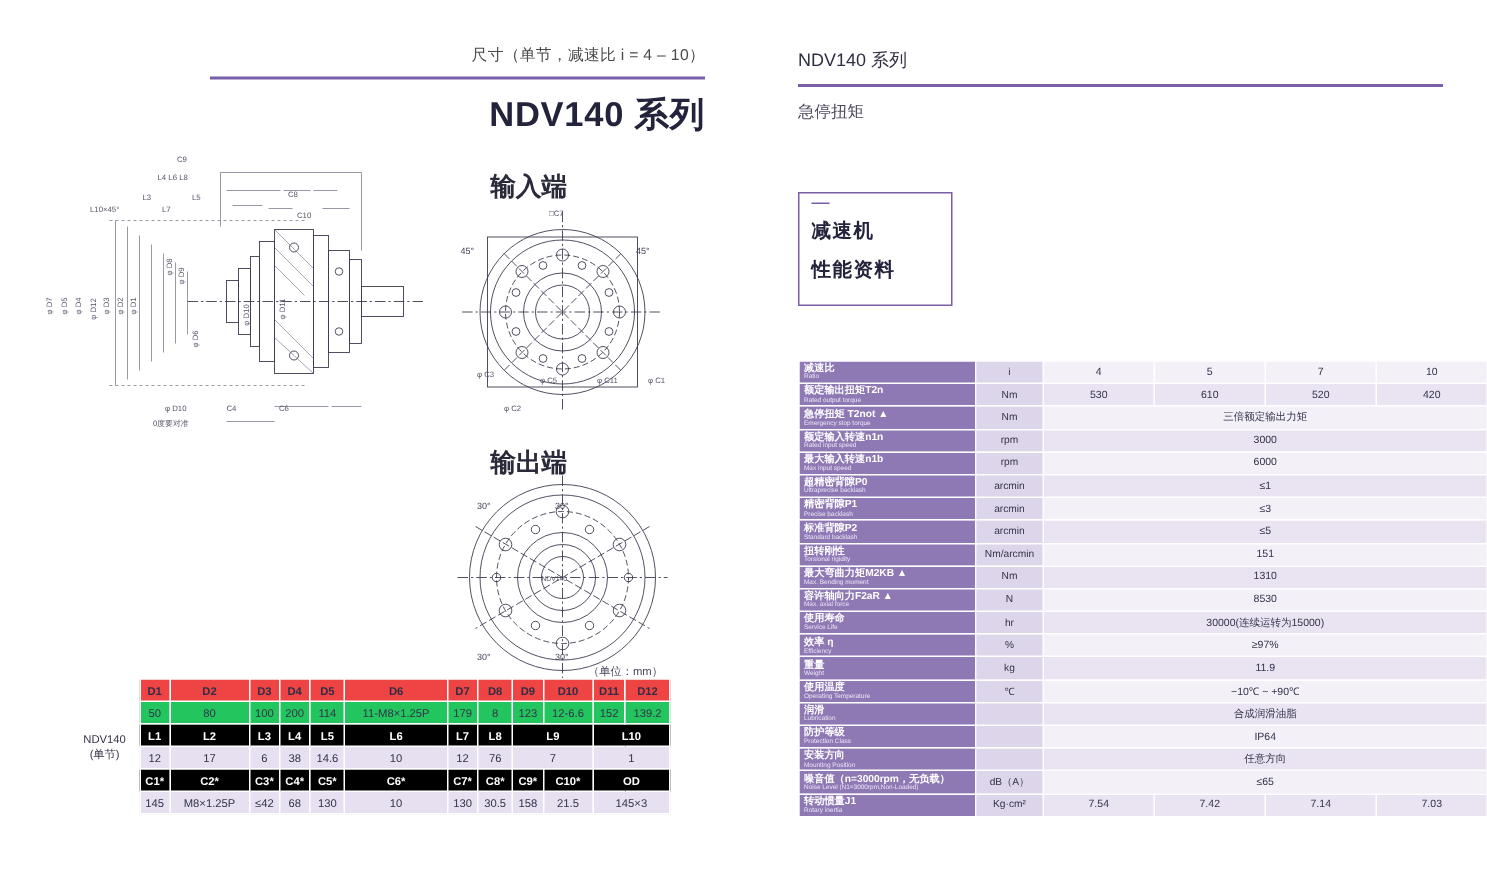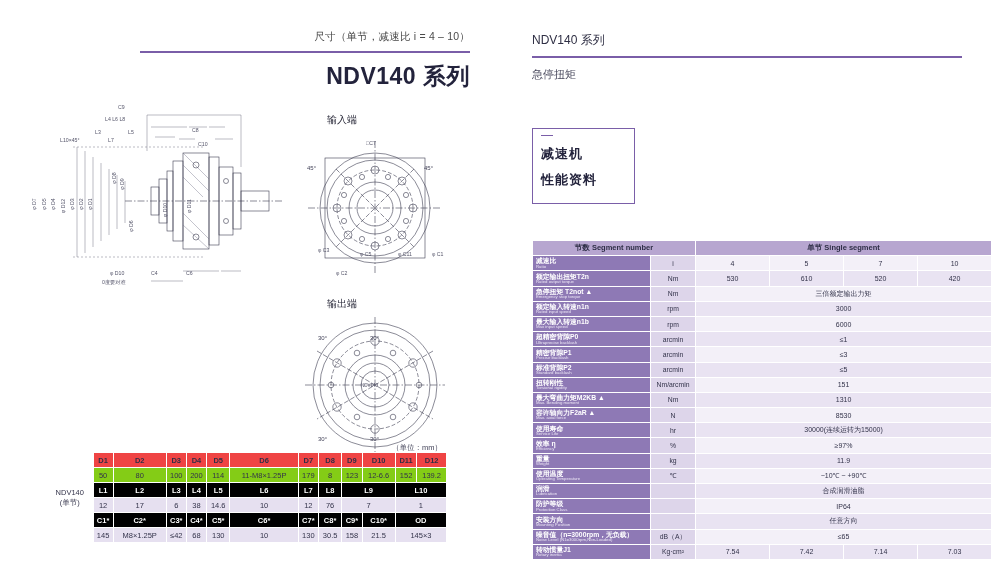--- a/index.html
+++ b/index.html
@@ -17,40 +17,40 @@
   
   .left-col { position:absolute; left:0; top:0; width:500px; height:492px; }
 
   .left-header { position:absolute; left:140px; top:30px; width:330px; text-align:right; }
   .left-header .sub { font-size:10.5px; color:#4a4a4a; letter-spacing:0.2px; }
   .left-header .rule { margin-top:7px; border-top:2px solid #7a5ea8; width:330px; }
   .left-header .title { font-size:23px; font-weight:bold; color:#23233c; margin-top:8px; letter-spacing:0.5px; }
 
   
   .drawing { position:absolute; left:0px; top:95px; width:500px; height:360px; }
-  .dwg-label { position:absolute; font-size:10px; font-weight:normal; color:#2a2a3a; }
+  .dwg-label { position:absolute; font-size:17px; font-weight:bold; color:#2a2a3a; }
   .tiny { position:absolute; font-size:5.2px; color:#55556a; white-space:nowrap; }
   .tiny6 { position:absolute; font-size:6px; color:#44445a; white-space:nowrap; }
   .unit-note { position:absolute; font-size:7.5px; color:#44445a; }
 
   svg { overflow:visible; }
 
   
   .dim-table { position:absolute; left:47px; top:452px; width:400px; border-collapse:collapse; }
   .dim-table td, .dim-table th {
     border:1px solid #ffffff;
     font-size:7.5px;
     text-align:center;
     padding:2px 0;
     height:15px;
     color:#33334a;
   }
   .dim-table .hdr { background:#ef4444; font-weight:bold; color:#2e2e46; }
   .dim-table .rowlabel { background:#000000; color:#fff; font-weight:bold; font-size:7.5px; }
-  .dim-table .val { background:#84cc16; }
+  .dim-table .val { background:#22c55e; }
   .dim-table .val2 { background:#e6e0f0; }
   .dim-table .namecell { background:#ffffff; border:none; font-size:7.5px; color:#33334a; line-height:1.25; }
 
   
   .right-col { position:absolute; left:532px; top:0; width:459px; height:588px; }
   .r-head { position:absolute; left:0; top:32px; width:430px; }
   .r-head .t1 { font-size:12px; color:#2f2f44; }
   .r-head .rule { margin-top:7px; border-top:2px solid #7a5ea8; width:430px; }
   .r-head .t2 { font-size:11px; color:#4a4a5e; margin-top:9px; }
 
@@ -348,30 +348,20 @@
     <table class="perf">
       <colgroup>
         <col style="width:118px">
           <col style="width:45px">
         <col style="width:74px">
           <col style="width:74px">
           <col style="width:74px">
           <col style="width:74px">
       </colgroup>
       <tbody>
-          <tr>
-        <td class="hdr" colspan="2">
-          <span>节数</span>
-          <span>Segment number</span>
-        </td>
-        <td class="hdr" colspan="4">
-          <span>单节</span>
-          <span>Single segment</span>
-        </td>
-      </tr>
 
       <tr>
         <td class="namecol">
           <span class="cn">减速比</span>
           <span class="en">Ratio</span>
         </td>
         <td class="unit">i</td>
         <td class="v">4</td>
         <td class="v">5</td>
         <td class="v">7</td>

